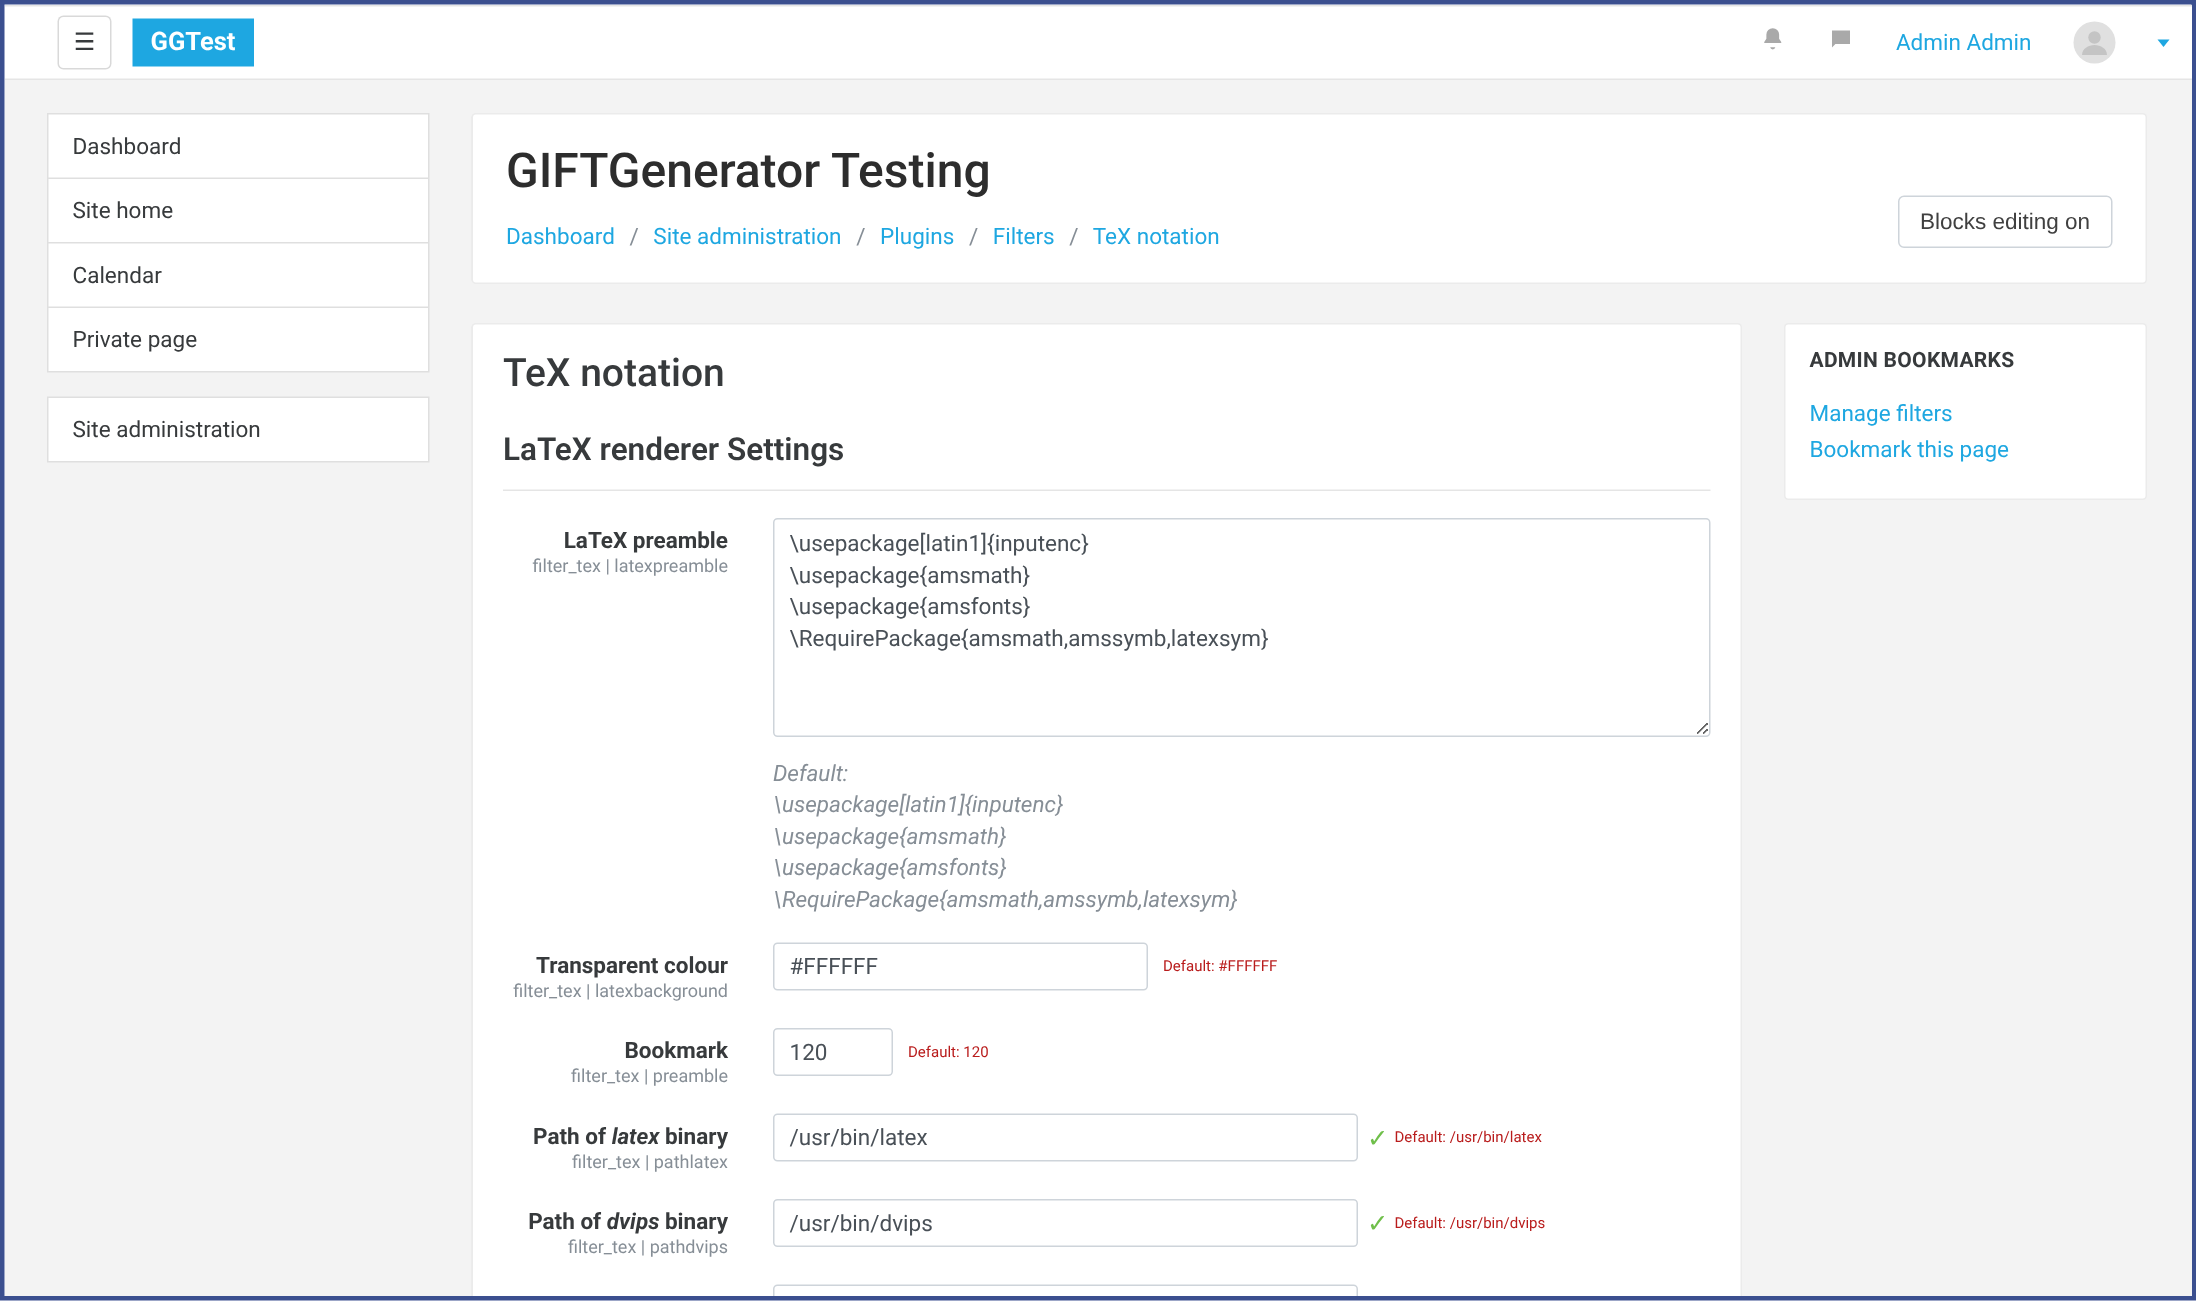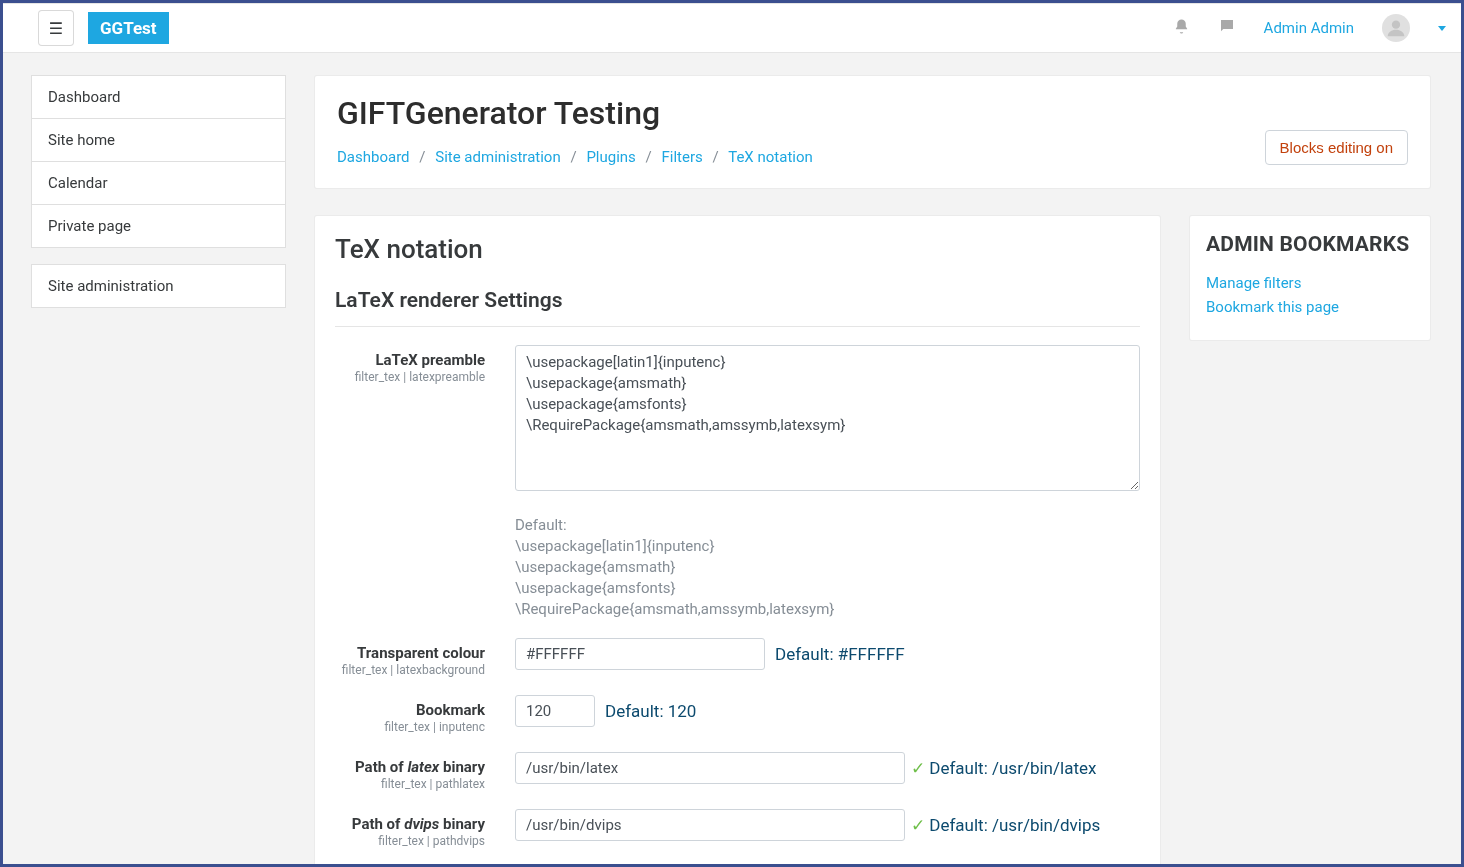--- a/index.html
+++ b/index.html
@@ -104,21 +104,21 @@
   .header-card h1 { font-size: 32px; font-weight: 500; margin-bottom: 16px; color: #2d2d2d;}
   .breadcrumb { font-size:15px; color:#868e96; }
   .breadcrumb a { color:#1ea7e1; text-decoration:none; }
   .breadcrumb .sep { color:#868e96; margin: 0 6px; }
   .btn-outline {
     border:1px solid #ced4da;
     background:#fff;
     border-radius:4px;
     padding:8px 14px;
     font-size:15px;
-    color:#c2410c;
+    color:#404040;
     cursor:pointer;
     margin-top: 36px;
   }
 
   .content-row { display:flex; gap:28px; margin-top:26px; align-items:flex-start; }
   .content-card {
     background:#fff;
     border:1px solid rgba(0,0,0,.08);
     border-radius:3px;
     padding: 14px 20px 20px 20px;
@@ -142,40 +142,40 @@
   textarea.fc, input.fc {
     border:1px solid #ced4da;
     border-radius:3px;
     padding:6px 10px;
     font-size:15px;
     font-family: inherit;
     color:#495057;
     width:100%;
   }
   textarea.fc { resize: both; height:146px; line-height:1.4; }
-  .fdefault { color:#868e96; font-size:15px; margin-top:20px; line-height:1.4; }
+  .fdefault { color:#868e96; font-size:15px; margin-top:10px; line-height:1.4;font-style:italic; }
   .fdefault-inline {
-    color:#0c4a6e; font-size:17px;
+    color:#b91c1c; font-size:10px;
     display:inline-block; margin-left: 10px;
   }
   .field-inline-wrap { display:flex; align-items:center; }
   .input-short { width:250px !important; }
   .input-tiny { width:80px !important; }
   .input-wide { width:390px !important; }
   .check-ok { color:#6fbf4a; margin-left:6px; font-size:17px;}
 
   .aside-card {
     width:242px; flex-shrink:0;
     background:#fff;
     border:1px solid rgba(0,0,0,.08);
     border-radius:3px;
     padding: 16px 16px 18px 16px;
   }
   .aside-card h4 {
-    font-size:21px; font-weight:700; letter-spacing:0.2px;
+    font-size:14px; font-weight:700; letter-spacing:0.2px;
     margin-bottom:18px;
   }
   .aside-card a {
     display:block; color:#1ea7e1; text-decoration:none;
     margin-bottom:6px; font-size:15px;
   }
 
   
   .viewport::-webkit-scrollbar { width:16px; }
   .viewport::-webkit-scrollbar-track { background:#f0f0f0; }
@@ -283,21 +283,21 @@
                 <div class="field-inline-wrap">
                   <input class="fc input-short" type="text" value="#FFFFFF" style="">
                   <span class="fdefault-inline">Default: #FFFFFF</span>
                 </div>
               </div>
             </div>
 
             <div class="form-row">
               <div class="form-label-col">
                 <div class="flabel">Bookmark</div>
-                <div class="fkey">filter_tex | inputenc</div>
+                <div class="fkey">filter_tex | preamble</div>
               </div>
               <div class="form-field-col">
                 <div class="field-inline-wrap">
                   <input class="fc input-tiny" type="text" value="120" style="">
                   <span class="fdefault-inline">Default: 120</span>
                 </div>
               </div>
             </div>
 
             <div class="form-row">

